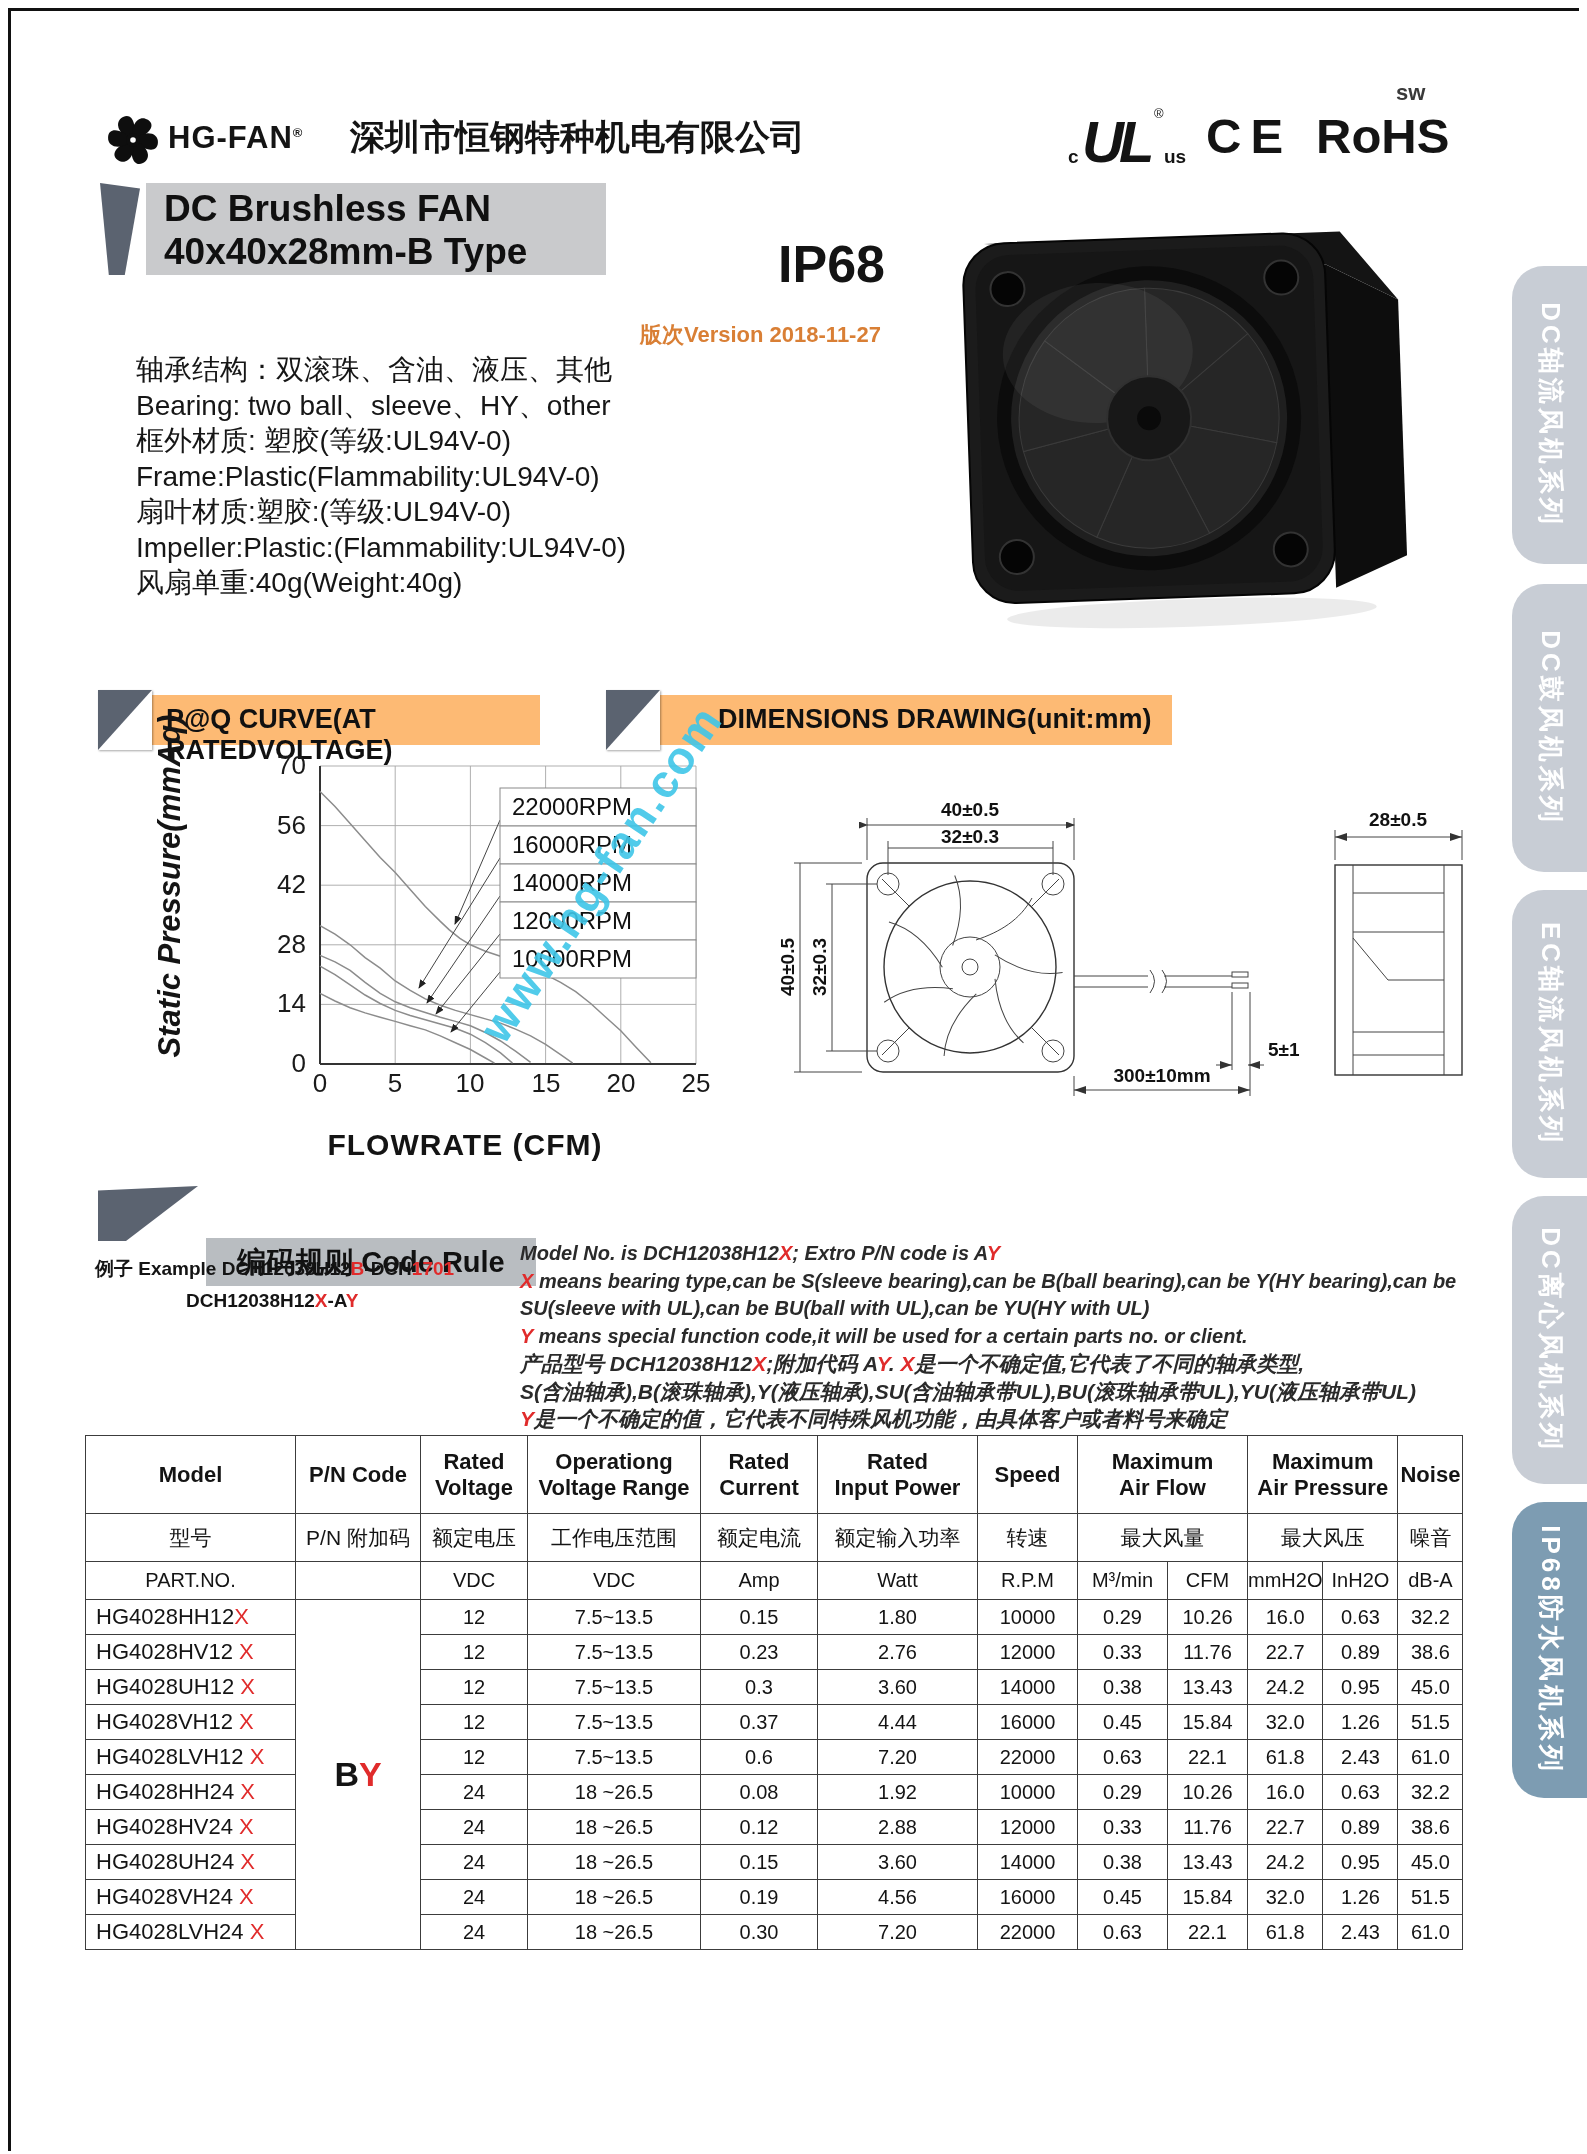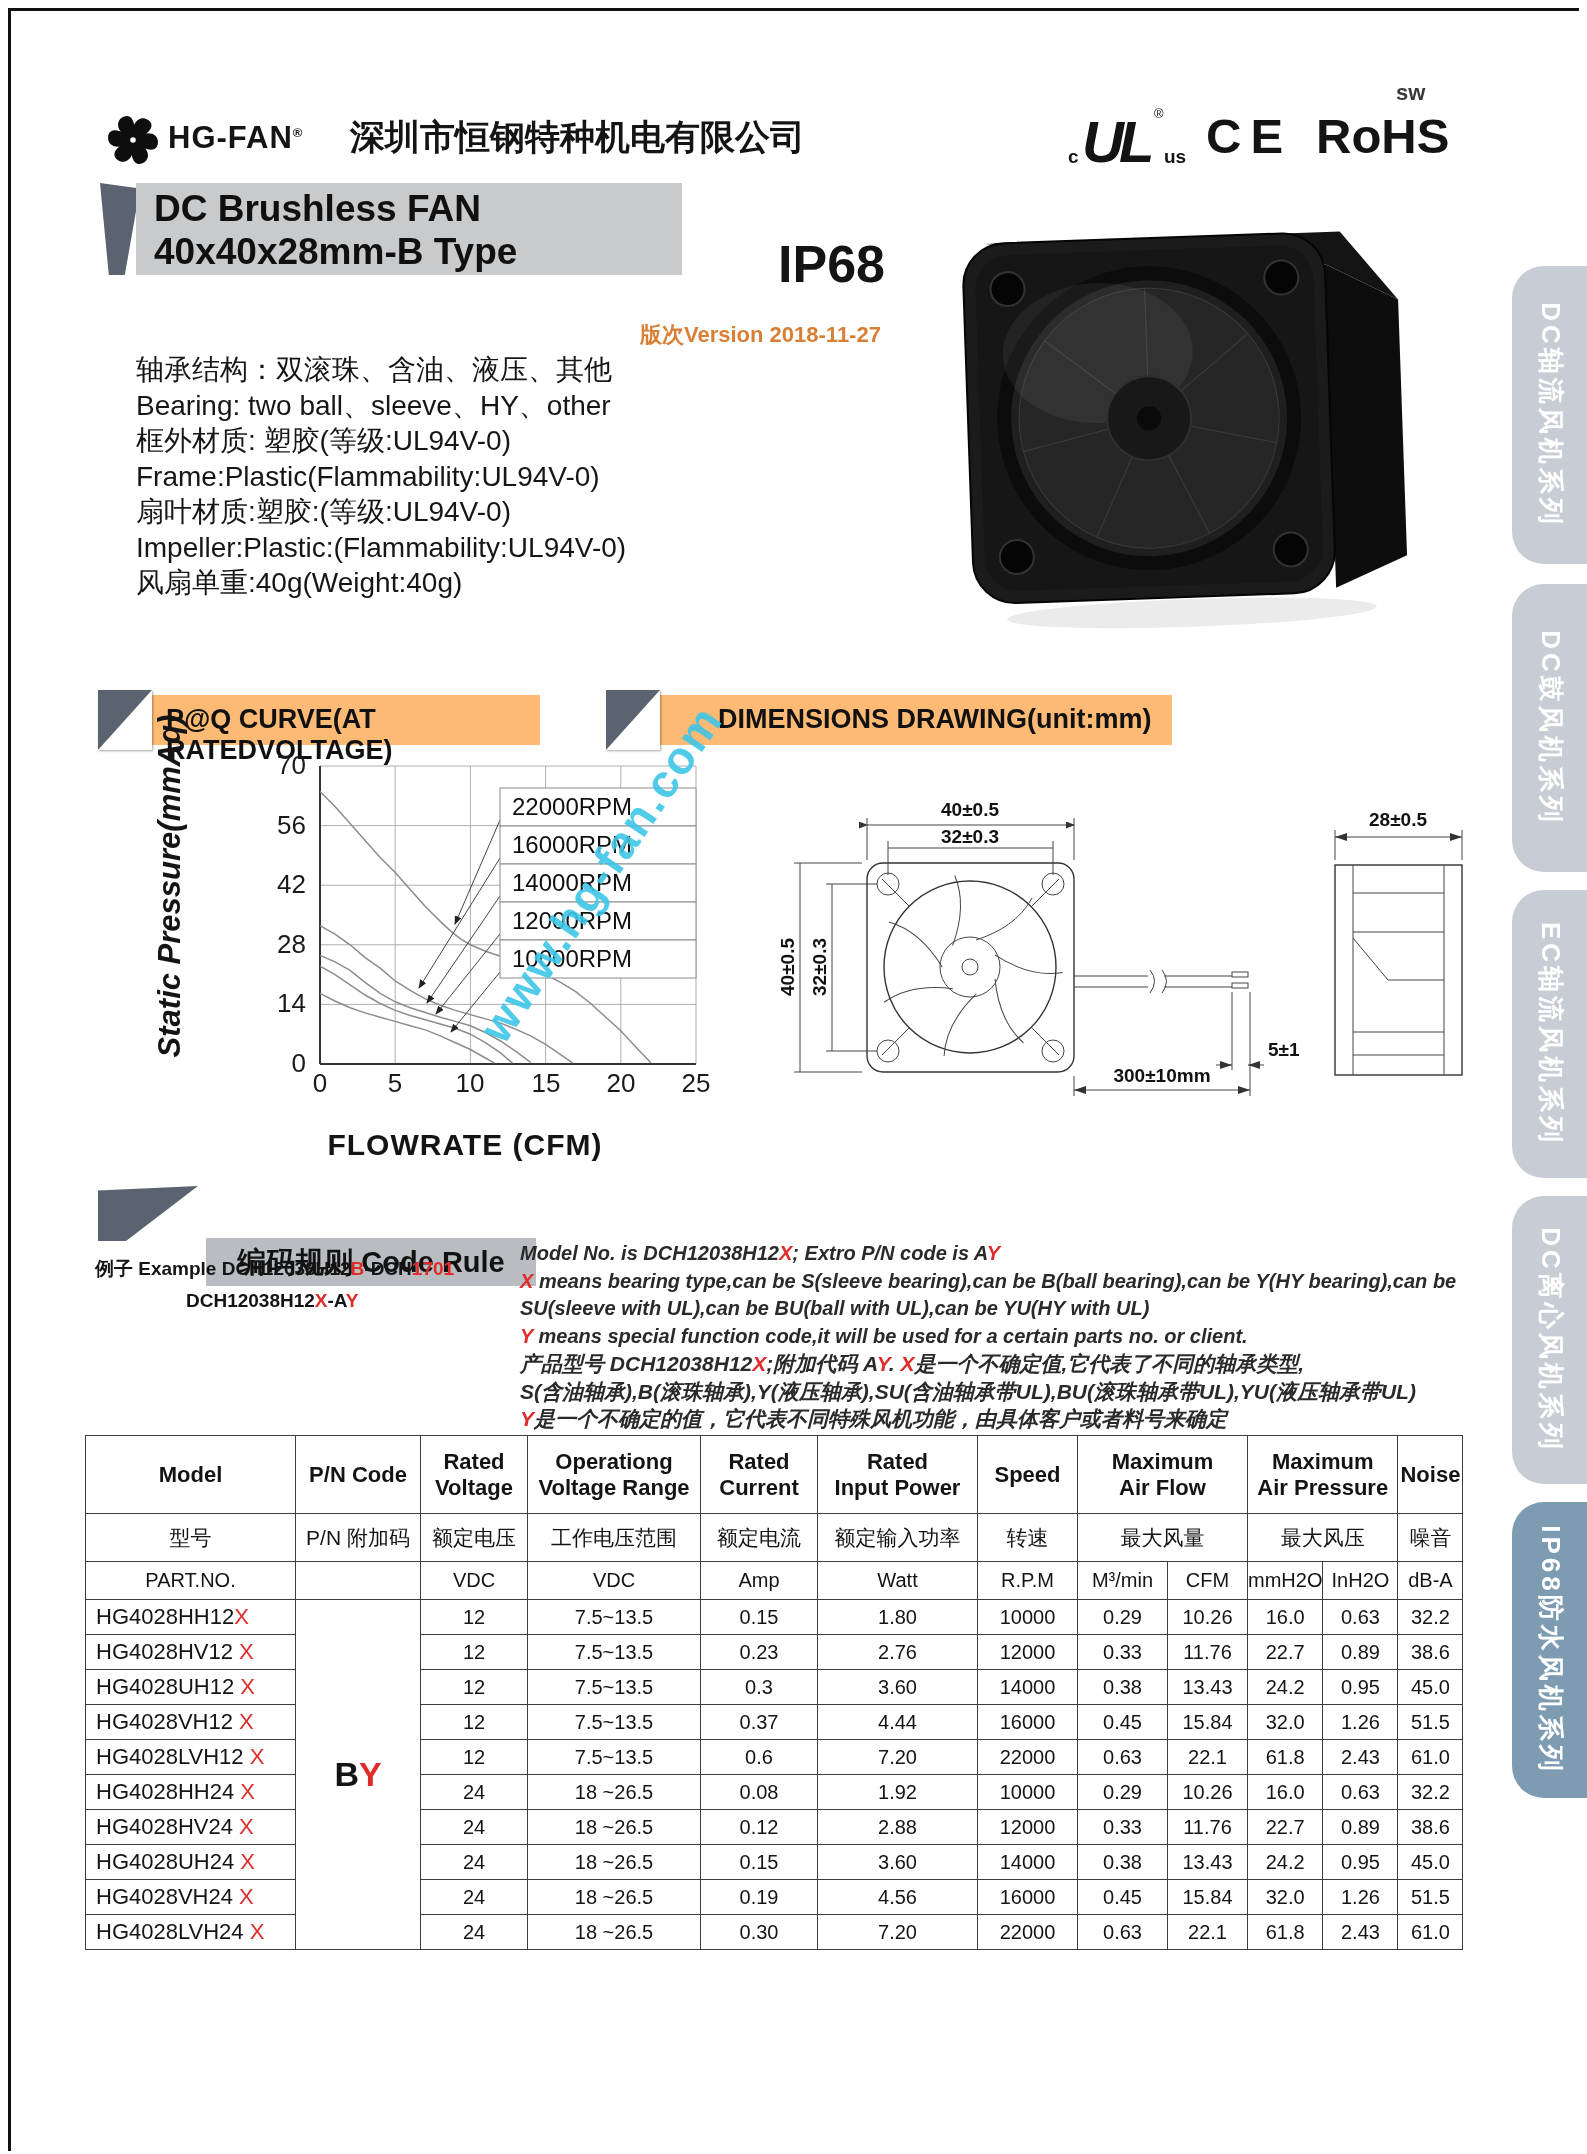--- a/index.html
+++ b/index.html
@@ -17,21 +17,21 @@
   .certs{left:1068px;top:108px;width:380px;height:70px;}
   .ul-c{position:absolute;left:0;top:38px;font-size:19px;font-weight:bold;}
   .ul-mark{position:absolute;left:14px;top:0;font-size:58px;font-weight:bold;font-style:italic;letter-spacing:-5px;}
   .ul-reg{position:absolute;left:86px;top:-2px;font-size:13px;}
   .ul-us{position:absolute;left:96px;top:38px;font-size:19px;font-weight:bold;}
   .ce{position:absolute;left:138px;top:0px;font-size:49px;font-weight:bold;letter-spacing:9px;}
   .rohs{position:absolute;left:248px;top:0px;font-size:49px;font-weight:bold;}
   
   .title-tri{left:100px;top:183px;width:40px;height:92px;background:#5b6370;
              clip-path:polygon(0 0,100% 6%,62% 100%,22% 100%);}
-  .title-box{left:136px;top:183px;width:546px;height:92px;background:#c9cacc;
+  .title-box{left:146px;top:183px;width:460px;height:92px;background:#c9cacc;
              padding:4px 16px 0 18px;box-sizing:border-box;}
   .title-box div{font-size:37px;font-weight:bold;line-height:43px;color:#101010;}
   .ip68{left:778px;top:234px;font-size:52px;font-weight:bold;}
   .version{left:640px;top:320px;font-size:22px;font-weight:bold;color:#d97f35;}
   
   .specs{left:136px;top:352px;}
   .specs div{font-size:28px;line-height:35.5px;color:#161616;}
   
   .secbar{background:#fdba74;height:50px;}
   .secbar .bar-label{position:absolute;left:62px;top:9px;font-size:27px;font-weight:bold;color:#111;}

